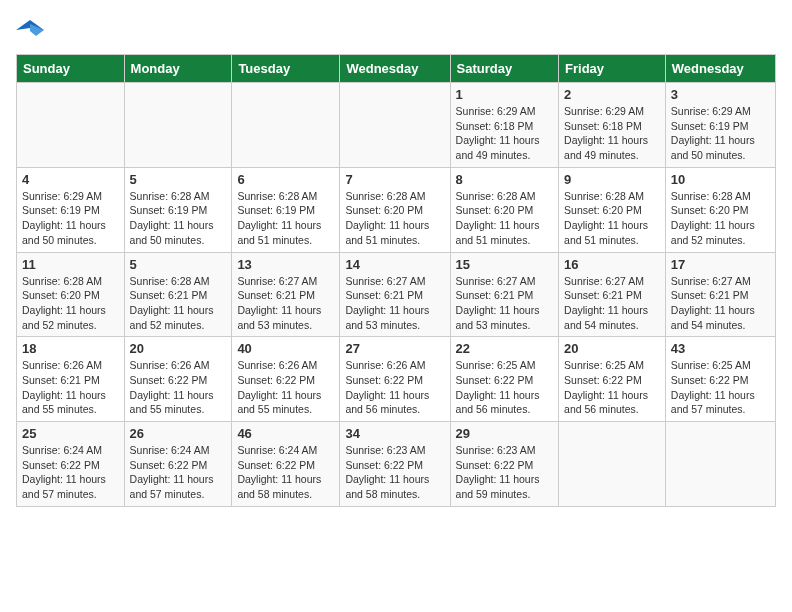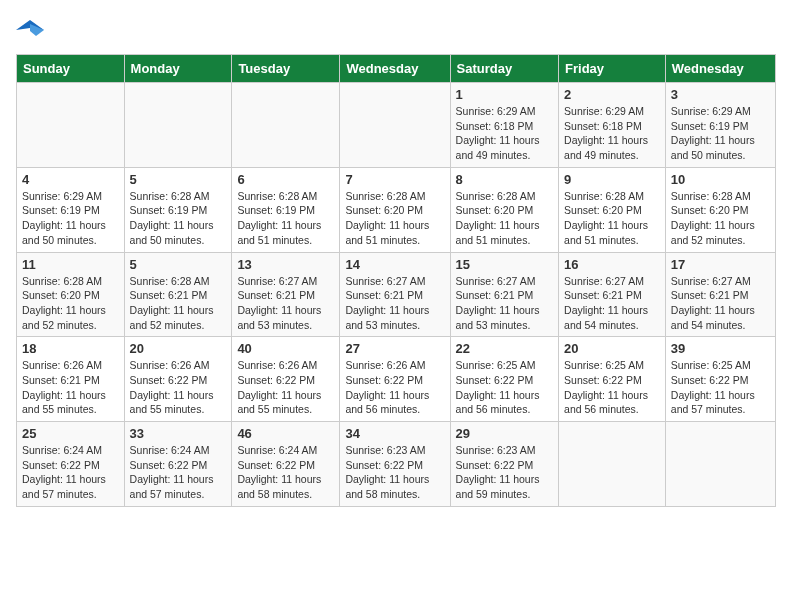--- a/index.html
+++ b/index.html
@@ -266,35 +266,35 @@
 Sunset: 6:22 PM
 Daylight: 11 hours and 56 minutes.</div>
         </td>
         <td>
           <span class="day-num">20</span>
           <div class="day-info" style="white-space: pre-line;">Sunrise: 6:25 AM
 Sunset: 6:22 PM
 Daylight: 11 hours and 56 minutes.</div>
         </td>
         <td>
-          <span class="day-num">39</span>
+          <span class="day-num">43</span>
           <div class="day-info" style="white-space: pre-line;">Sunrise: 6:25 AM
 Sunset: 6:22 PM
 Daylight: 11 hours and 57 minutes.</div>
         </td>
       </tr>
       <tr>
         <td>
           <span class="day-num">25</span>
           <div class="day-info" style="white-space: pre-line;">Sunrise: 6:24 AM
 Sunset: 6:22 PM
 Daylight: 11 hours and 57 minutes.</div>
         </td>
         <td>
-          <span class="day-num">33</span>
+          <span class="day-num">26</span>
           <div class="day-info" style="white-space: pre-line;">Sunrise: 6:24 AM
 Sunset: 6:22 PM
 Daylight: 11 hours and 57 minutes.</div>
         </td>
         <td>
           <span class="day-num">46</span>
           <div class="day-info" style="white-space: pre-line;">Sunrise: 6:24 AM
 Sunset: 6:22 PM
 Daylight: 11 hours and 58 minutes.</div>
         </td>

